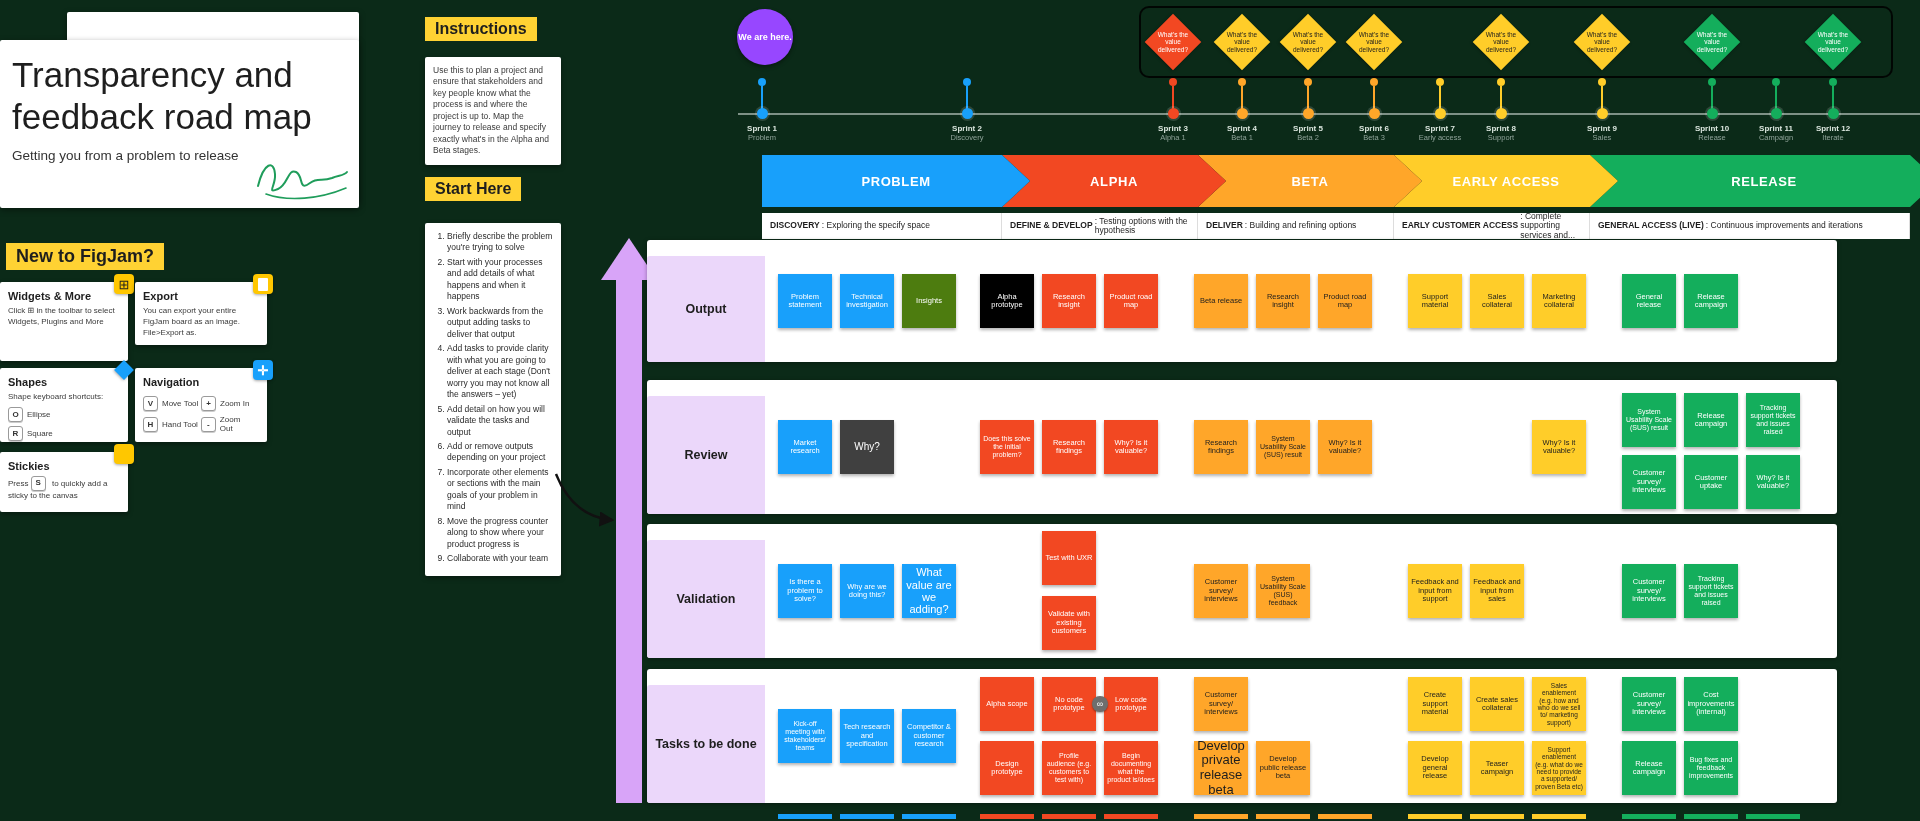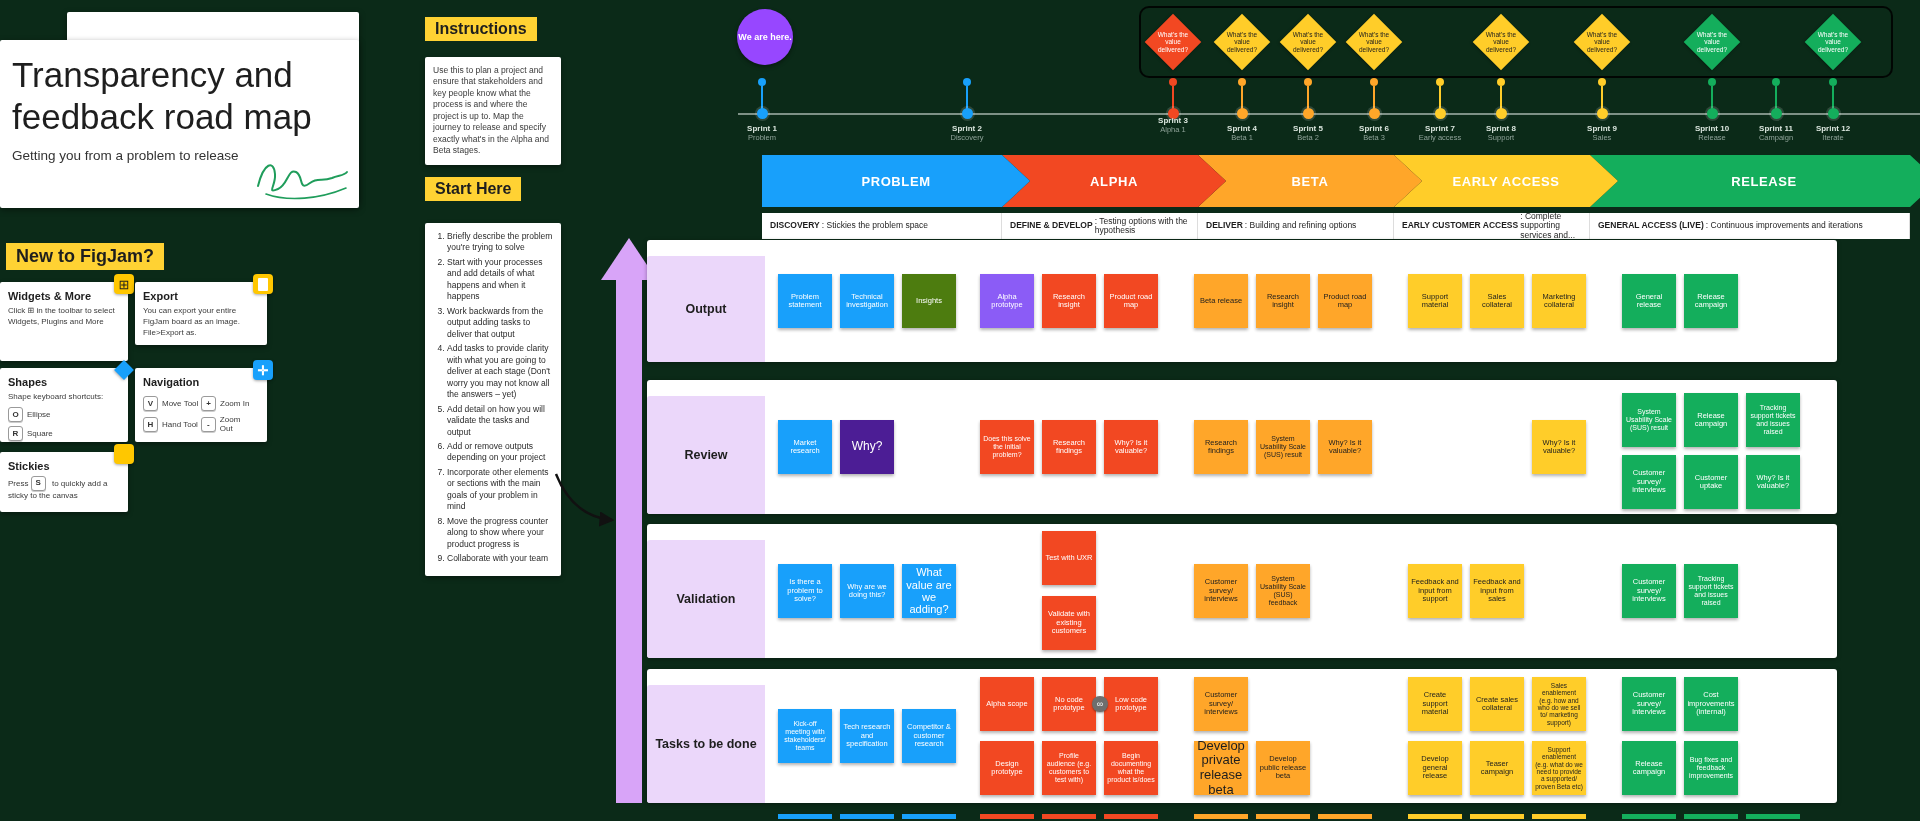--- a/index.html
+++ b/index.html
@@ -211,21 +211,21 @@
       <div class="stem" style="left: 966px; top: 86px; height: 28px; background: rgb(24, 160, 251);"></div>
       <div class="dot" style="left: 963px; top: 78px; width: 8px; height: 8px; background: rgb(24, 160, 251);"></div>
       <div class="dot" style="left: 962px; top: 108px; width: 11px; height: 11px; background: rgb(24, 160, 251); box-shadow: rgba(255, 255, 255, 0.15) 0px 0px 0px 2px;"></div>
       <div class="mlabel" style="left: 935px; top: 124px;">
         <div class="n">Sprint 2</div>
         <div class="s">Discovery</div>
       </div>
       <div class="stem" style="left: 1172px; top: 86px; height: 28px; background: rgb(242, 72, 34);"></div>
       <div class="dot" style="left: 1169px; top: 78px; width: 8px; height: 8px; background: rgb(242, 72, 34);"></div>
       <div class="dot" style="left: 1168px; top: 108px; width: 11px; height: 11px; background: rgb(242, 72, 34); box-shadow: rgba(255, 255, 255, 0.15) 0px 0px 0px 2px;"></div>
-      <div class="mlabel" style="left: 1141px; top: 116px;">
+      <div class="mlabel" style="left: 1141px; top: 124px;">
         <div class="n">Sprint 3</div>
         <div class="s">Alpha 1</div>
       </div>
       <div class="stem" style="left: 1241px; top: 86px; height: 28px; background: rgb(255, 166, 41);"></div>
       <div class="dot" style="left: 1238px; top: 78px; width: 8px; height: 8px; background: rgb(255, 166, 41);"></div>
       <div class="dot" style="left: 1237px; top: 108px; width: 11px; height: 11px; background: rgb(255, 166, 41); box-shadow: rgba(255, 255, 255, 0.15) 0px 0px 0px 2px;"></div>
       <div class="mlabel" style="left: 1210px; top: 124px;">
         <div class="n">Sprint 4</div>
         <div class="s">Beta 1</div>
       </div>
@@ -285,21 +285,21 @@
         <div class="n">Sprint 12</div>
         <div class="s">Iterate</div>
       </div>
     </div>
   <div id="phase-layer">
       <div class="banner" style="left: 762px; width: 268px; background: rgb(24, 160, 251); z-index: 5; clip-path: polygon(0px 0px, calc(100% - 28px) 0px, 100% 50%, calc(100% - 28px) 100%, 0px 100%);">
         <span>PROBLEM</span>
       </div>
       <div class="subcell" style="left: 762px; width: 240px;">
         <b>DISCOVERY</b>
-        <span>: Stickies the problem space</span>
+        <span>: Exploring the specify space</span>
       </div>
       <div class="banner" style="left: 1002px; width: 224px; background: rgb(242, 72, 34); z-index: 4; clip-path: polygon(0px 0px, calc(100% - 28px) 0px, 100% 50%, calc(100% - 28px) 100%, 0px 100%, 28px 50%);">
         <span>ALPHA</span>
       </div>
       <div class="subcell" style="left: 1002px; width: 196px;">
         <b>DEFINE &amp; DEVELOP</b>
         <span>: Testing options with the hypothesis</span>
       </div>
       <div class="banner" style="left: 1198px; width: 224px; background: rgb(255, 166, 41); z-index: 3; clip-path: polygon(0px 0px, calc(100% - 28px) 0px, 100% 50%, calc(100% - 28px) 100%, 0px 100%, 28px 50%);">
         <span>BETA</span>
@@ -329,21 +329,21 @@
       </div>
       <div class="sticky" style="left: 778px; top: 274px; background: rgb(24, 160, 251); color: rgb(255, 255, 255); z-index: 3; font-size: 7.5px;">
         <span>Problem statement</span>
       </div>
       <div class="sticky" style="left: 840px; top: 274px; background: rgb(24, 160, 251); color: rgb(255, 255, 255); z-index: 3; font-size: 7.5px;">
         <span>Technical investigation</span>
       </div>
       <div class="sticky" style="left: 902px; top: 274px; background: #4d7c0f; color: rgb(255, 255, 255); z-index: 3; font-size: 7.5px;">
         <span>Insights</span>
       </div>
-      <div class="sticky" style="left: 980px; top: 274px; background: #8b5cf6; color: rgb(255, 255, 255); z-index: 3; font-size: 7.5px;">
+      <div class="sticky" style="left: 980px; top: 274px; background: #000000; color: rgb(255, 255, 255); z-index: 3; font-size: 7.5px;">
         <span>Alpha prototype</span>
       </div>
       <div class="sticky" style="left: 1042px; top: 274px; background: rgb(242, 72, 34); color: rgb(255, 255, 255); z-index: 3; font-size: 7.5px;">
         <span>Research insight</span>
       </div>
       <div class="sticky" style="left: 1104px; top: 274px; background: rgb(242, 72, 34); color: rgb(255, 255, 255); z-index: 3; font-size: 7.5px;">
         <span>Product road map</span>
       </div>
       <div class="sticky" style="left: 1194px; top: 274px; background: rgb(255, 166, 41); color: rgb(30, 30, 30); z-index: 3; font-size: 7.5px;">
         <span>Beta release</span>
@@ -368,21 +368,21 @@
       </div>
       <div class="sticky" style="left: 1684px; top: 274px; background: rgb(20, 174, 92); color: rgb(255, 255, 255); z-index: 3; font-size: 7.5px;">
         <span>Release campaign</span>
       </div>
       <div class="rowpanel" style="top: 380px; height: 134px;">
         <div class="rowlabel">Review</div>
       </div>
       <div class="sticky" style="left: 778px; top: 420px; background: rgb(24, 160, 251); color: rgb(255, 255, 255); z-index: 3; font-size: 7.5px;">
         <span>Market research</span>
       </div>
-      <div class="sticky" style="left: 840px; top: 420px; background: #4c1d95; color: rgb(255, 255, 255); z-index: 3; font-size: 12px;">
+      <div class="sticky" style="left: 840px; top: 420px; background: #404040; color: rgb(255, 255, 255); z-index: 3; font-size: 10px;">
         <span>Why?</span>
       </div>
       <div class="sticky" style="left: 980px; top: 420px; background: rgb(242, 72, 34); color: rgb(255, 255, 255); z-index: 3; font-size: 7px;">
         <span>Does this solve the initial problem?</span>
       </div>
       <div class="sticky" style="left: 1042px; top: 420px; background: rgb(242, 72, 34); color: rgb(255, 255, 255); z-index: 3; font-size: 7.5px;">
         <span>Research findings</span>
       </div>
       <div class="sticky" style="left: 1104px; top: 420px; background: rgb(242, 72, 34); color: rgb(255, 255, 255); z-index: 3; font-size: 7.5px;">
         <span>Why? Is it valuable?</span>

